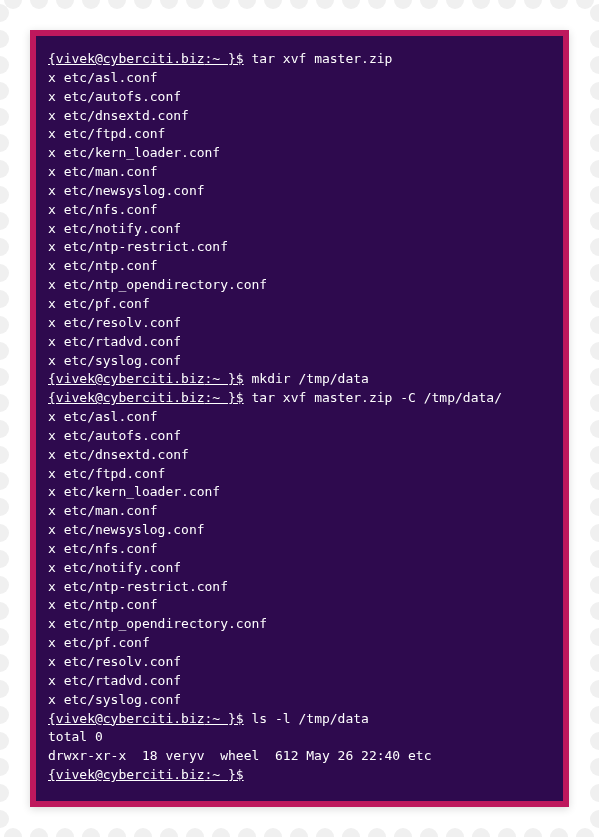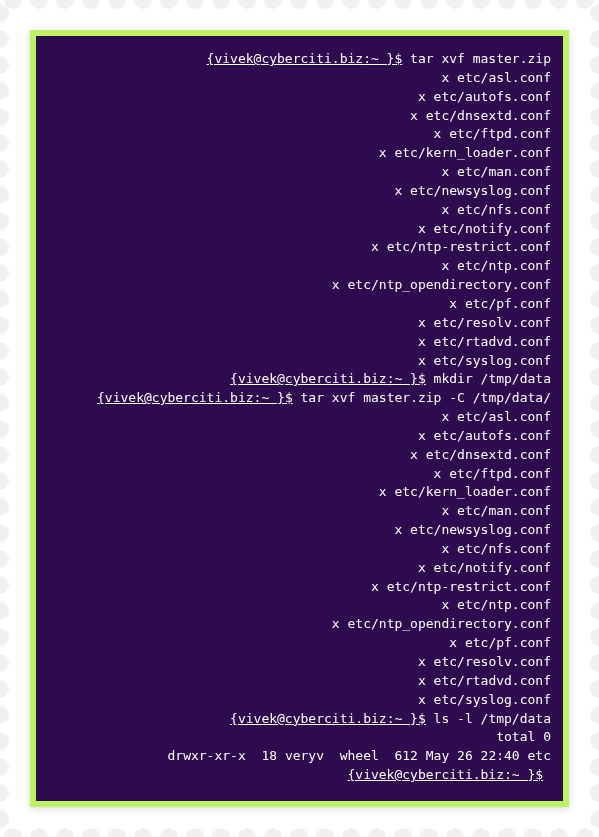--- a/index.html
+++ b/index.html
@@ -54,23 +54,22 @@
     }
     
     .line {
       display: block;
     }
     
     .shadow-frame {
       box-shadow: 0 2px 8px rgba(0,0,0,0.15);
       position: relative;
       height: 100%;
-      background: #bef264;
+      background: #be185d;
       padding: 6px;
-      text-align: right;
     }
   </style>
 </head>
 <body style="background: rgb(240, 240, 240);">
 
 <div class="stamp-border">
   <div id="perforations">
       <div class="perforation" style="left: 4px; top: -9px; background: rgb(240, 240, 240);"></div>
       <div class="perforation" style="left: 4px; top: 828px; background: rgb(240, 240, 240);"></div>
       <div class="perforation" style="left: 30px; top: -9px; background: rgb(240, 240, 240);"></div>

